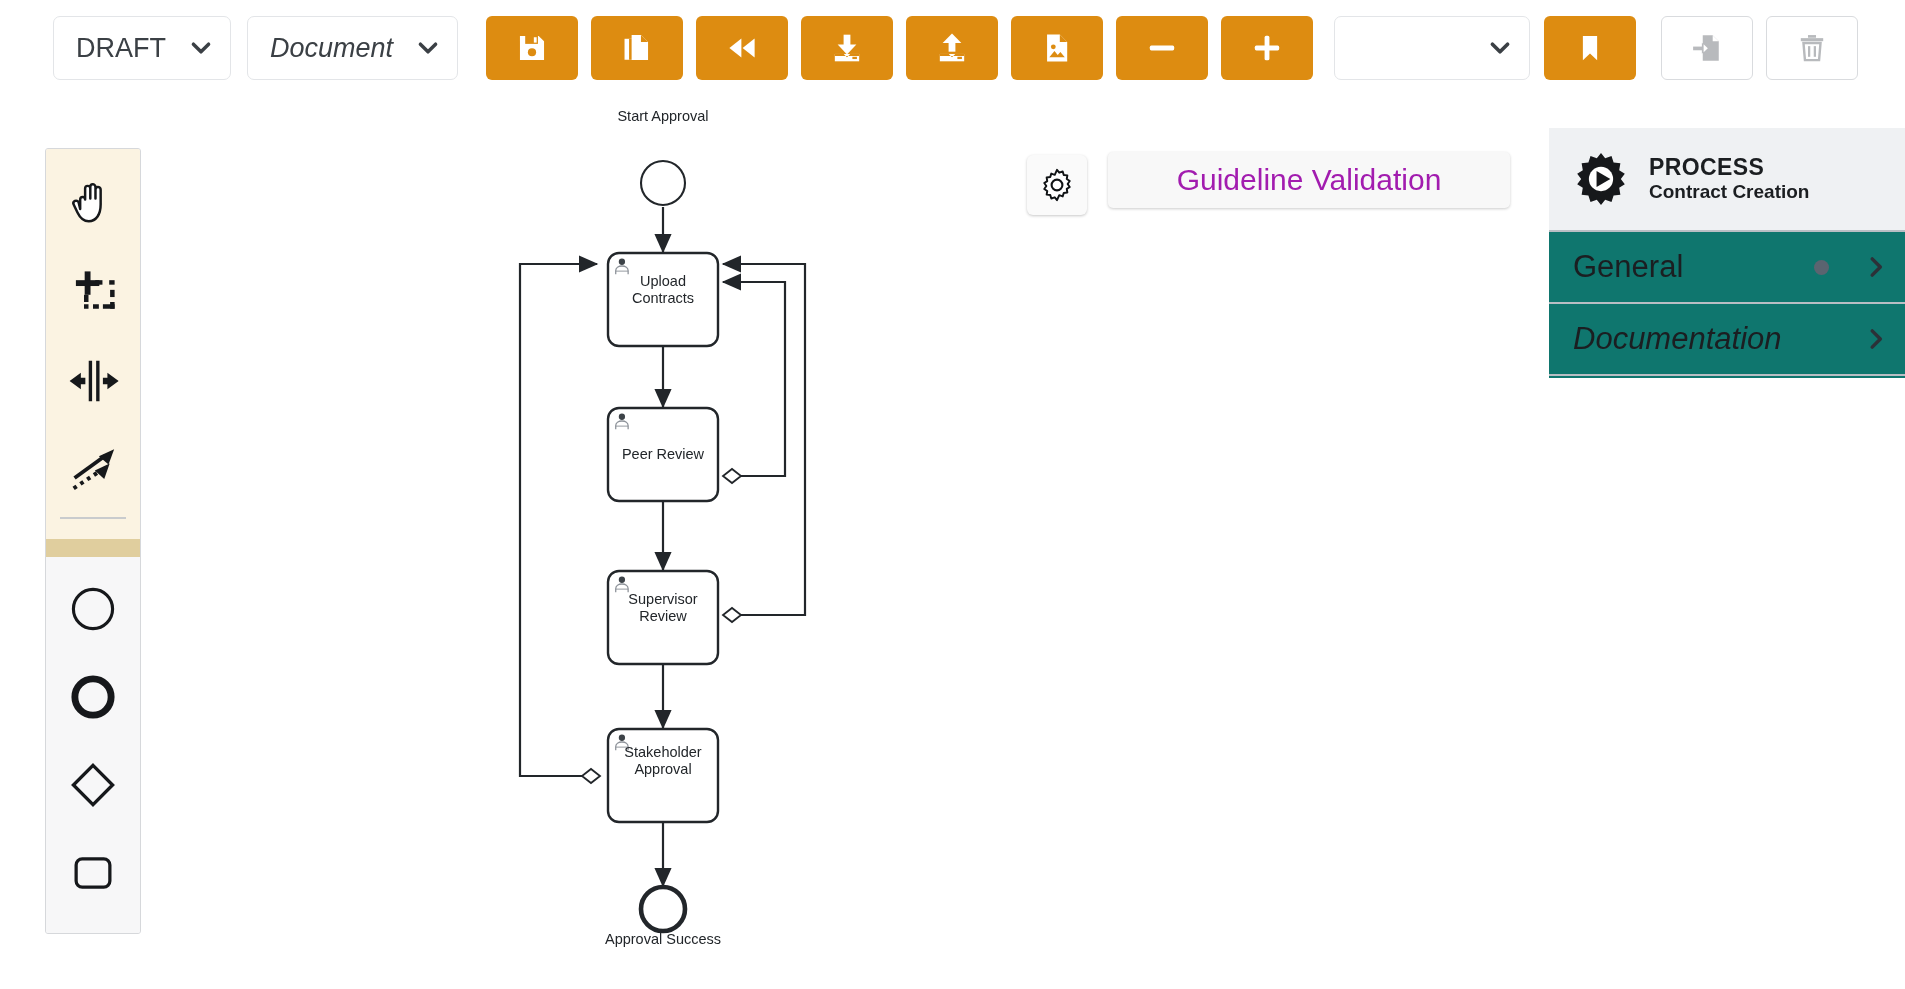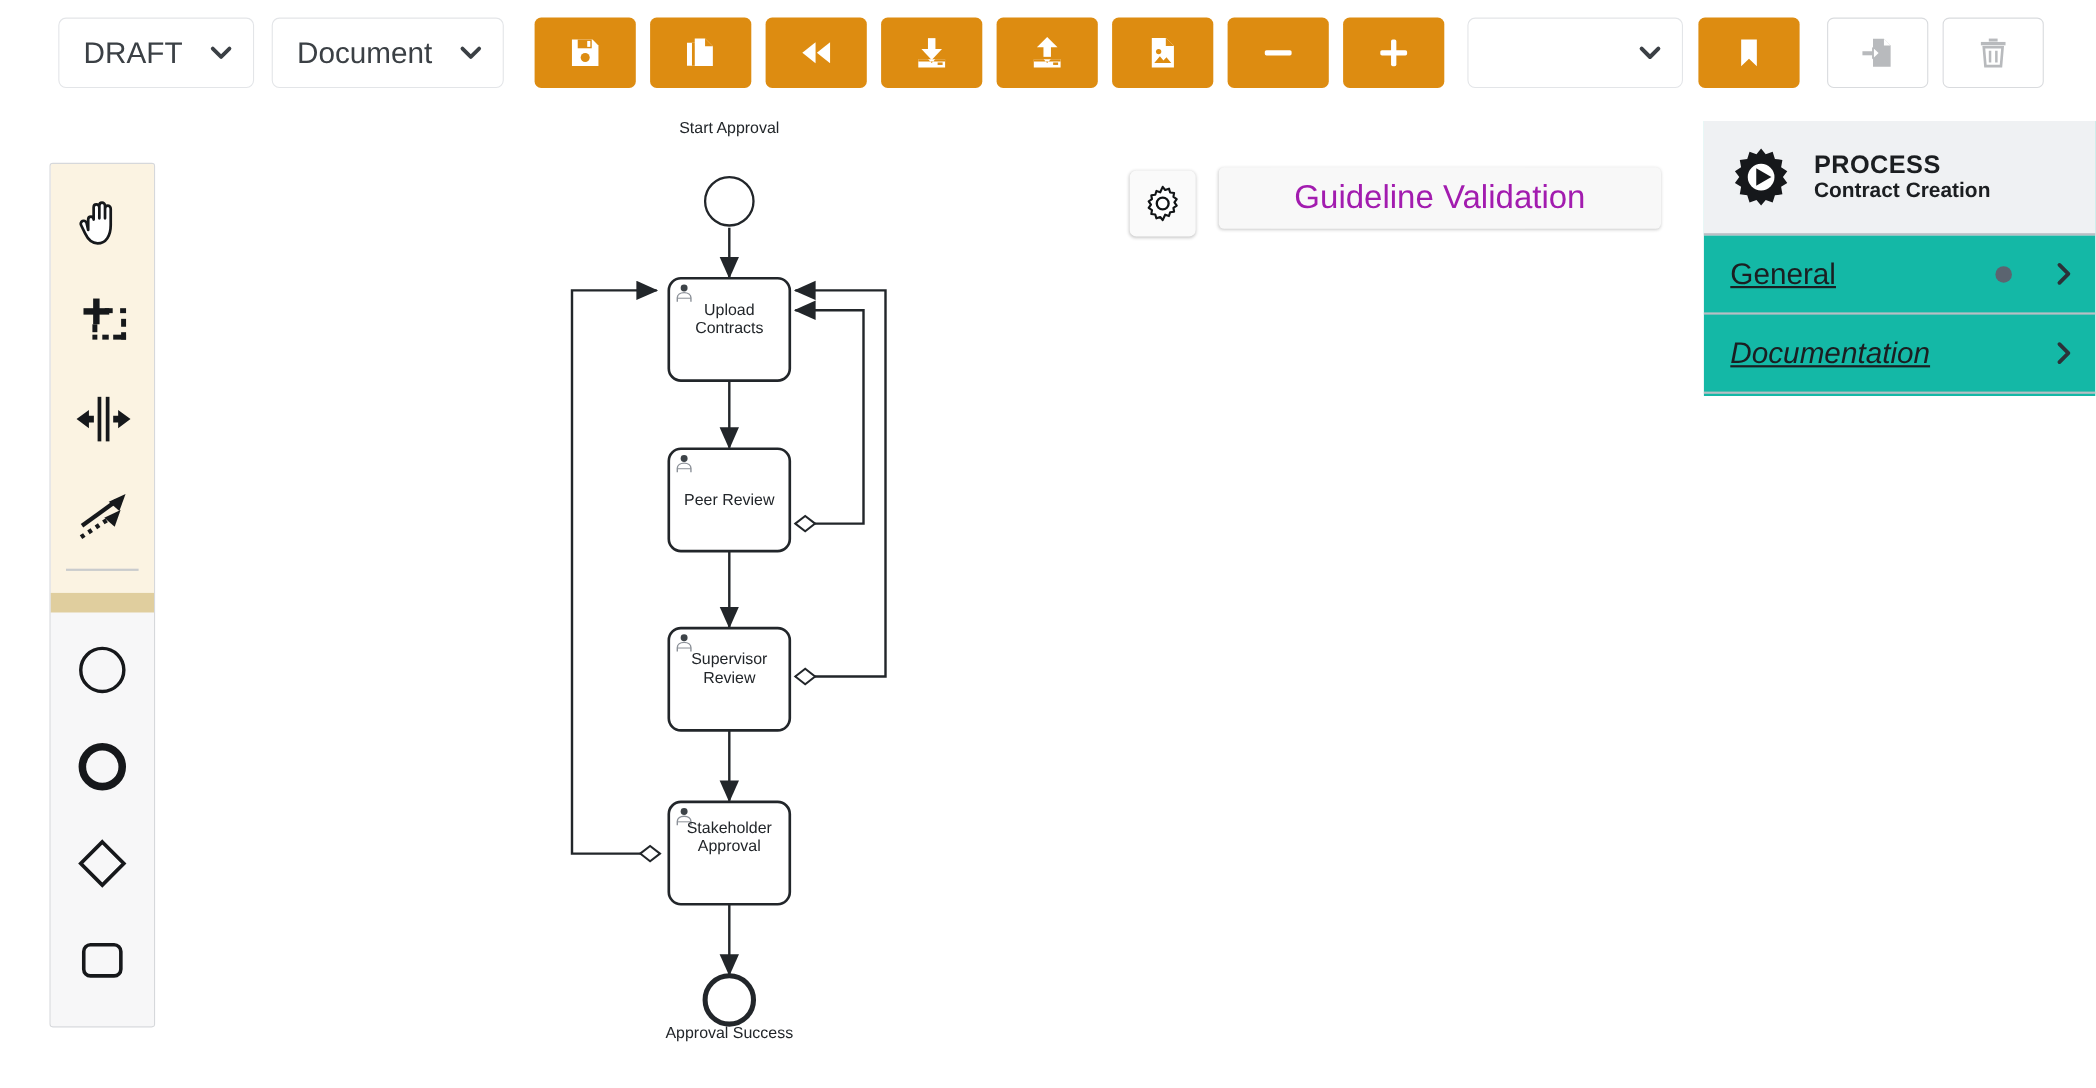--- a/index.html
+++ b/index.html
@@ -35,21 +35,21 @@
     white-space: nowrap;
   }
   .tb-select .lbl { flex: 1; }
   .chev {
     width: 26px; height: 26px;
     margin-left: 22px;
     flex: none;
     display: block;
   }
   .tb-select.status { min-width: 160px; margin-left: 39px; }
-  .tb-select.type   { min-width: 200px; }
+  .tb-select.type   { min-width: 200px; font-style: italic; }
 
   .tb-btn {
     width: 92px; height: 64px;
     border: none; border-radius: 6px;
     background: #dd8c11;
     display: flex; align-items: center; justify-content: center;
     margin-right: 13px;
     cursor: pointer;
     padding: 0;
   }
@@ -114,43 +114,43 @@
     border-radius: 5px;
     box-shadow: 0 1px 3px rgba(0,0,0,.2);
     display: flex; align-items: center; justify-content: center;
     font-size: 30px;
     color: #a21caf;
     cursor: text;
   }
 
   
   .props {
-    position: absolute; left: 1549px; top: 110px;
+    position: absolute; left: 1549px; top: 128px;
     width: 356px; height: 250px;
-    background: #14b8a6;
+    background: #0f766e;
   }
   .props-head {
     height: 104px;
     background: #eff1f3;
     border-bottom: 2px solid #b9bec4;
     display: flex; align-items: center;
     padding-left: 24px;
   }
   .props-head .gearplay { flex: none; margin-right: 20px; }
   .props-head .txt { line-height: 1.18; }
   .props-head .t1 { font-size: 23px; font-weight: bold; color: #1b1e21; letter-spacing: .4px; }
   .props-head .t2 { font-size: 19px; color: #1b1e21; font-weight: bold; }
   .prop-row {
     height: 72px;
     display: flex; align-items: center;
     padding: 0 16px 0 24px;
     border-bottom: 2px solid #b9bec4;
     cursor: pointer;
   }
-  .prop-row .label { flex: 1; font-size: 27px; color: #1b1e21; text-decoration: underline; }
+  .prop-row .label { flex: 1; font-size: 31px; color: #1b1e21; }
   .prop-row .label.italic { font-style: italic; }
   .prop-row .dot {
     width: 15px; height: 15px; border-radius: 50%;
     background: #5b6470; margin-right: 34px; flex: none;
   }
   .prop-row .rchev { width: 26px; height: 26px; flex: none; }
 </style>
 </head>
 <body>
 

